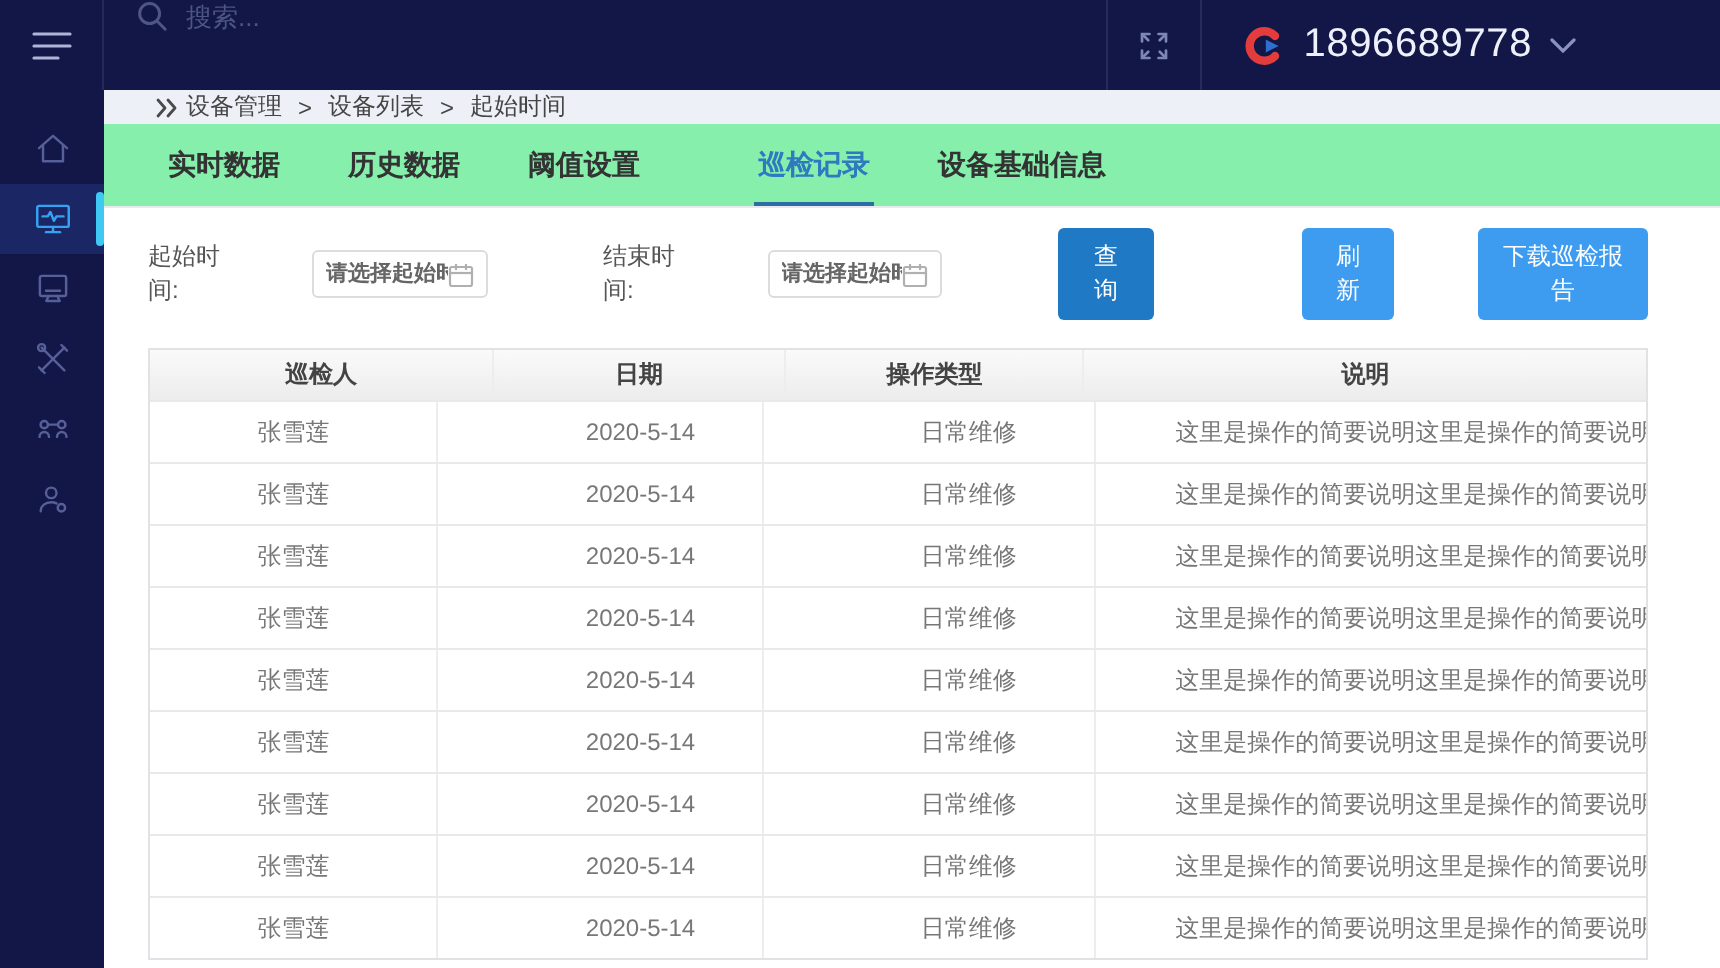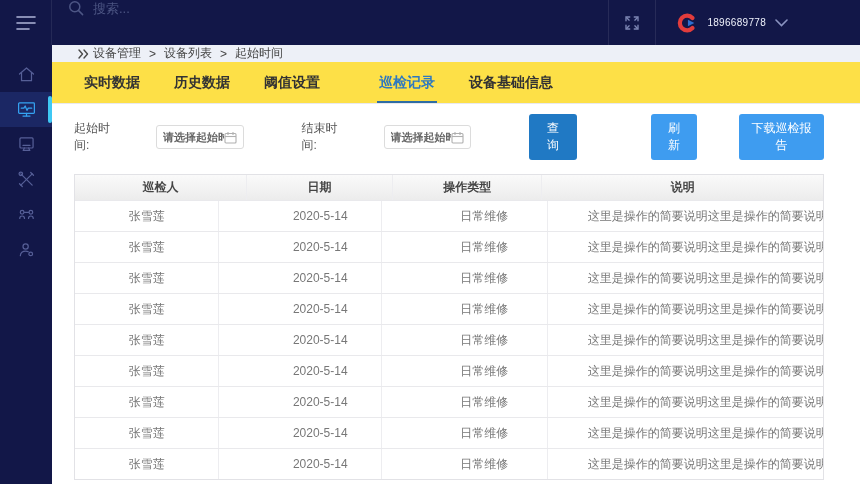--- a/index.html
+++ b/index.html
@@ -11,41 +11,41 @@
   .tb-burger { width:52px; height:45px; display:flex; align-items:center; justify-content:center;
     border-right:1px solid rgba(255,255,255,.08); cursor:pointer; flex:none; }
   .tb-search { flex:1; display:flex; align-items:center; padding-left:16px; gap:9px; }
   .tb-search input { background:transparent; border:none; outline:none; color:#aab3d8;
     font-size:13px; width:320px; font-family:inherit; }
   .tb-search input::placeholder { color:#4c5583; }
   .tb-right { display:flex; align-items:center; height:45px; padding-right:72px; }
   .tb-div { width:1px; height:45px; background:rgba(255,255,255,.09); }
   .tb-full { width:46px; display:flex; justify-content:center; cursor:pointer; }
   .tb-avatar { margin-left:20px; margin-right:9px; display:flex; cursor:pointer; }
-  .tb-phone { color:#eef1fb; font-size:10px; letter-spacing:.3px; }
+  .tb-phone { color:#eef1fb; font-size:20px; letter-spacing:.3px; }
   .tb-caret { margin-left:9px; display:flex; cursor:pointer; }
 
   
   .bodyrow { display:flex; height:439px; }
   .sidebar { width:52px; background:#121748; flex:none; padding-top:12px; }
   .side-item { width:52px; height:35px; display:flex; align-items:center; justify-content:center;
     position:relative; color:#565f97; cursor:pointer; }
   .side-item.active { background:#1b2764; color:#35a3f2; }
   .side-item.active .accent { position:absolute; right:0; top:4px; width:4px; height:27px;
     background:#3fc8f4; border-radius:3px; }
   .main { flex:1; display:flex; flex-direction:column; background:#fff; }
 
   
   .crumbbar { height:23px; background:#edf0f7; display:flex; align-items:center;
     padding-left:26px; font-size:12px; color:#454545; gap:4px; }
   .crumbbar .sep { margin:0 4px; color:#454545; }
 
   
   .tabs { display:flex; align-items:stretch; height:42px; border-bottom:1px solid #e9e9ee;
-    padding-left:30px; background:#fde047; }
+    padding-left:30px; background:#86efac; }
   .tab { margin-right:30px; font-size:14px; font-weight:bold; color:#333; line-height:40px;
     padding:0 2px; cursor:pointer; border-bottom:2px solid transparent; }
   .tab.active { color:#2e79c0; border-bottom-color:#2e6da4;margin-left:25px; }
 
   
   .filters { display:flex; align-items:center; padding:10px 36px 8px 22px;gap:32px; }
   .f-label { font-size:12px; color:#555; margin-right:5px; }
   .date-box { width:98px; height:24px; border:1px solid #dcdcdc; border-radius:3px;
     display:flex; align-items:center; padding:0 6px; margin-right:26px; background:#fff; }
   .date-box input { border:none; outline:none; flex:1; width:60px; font-size:11px; color:#555;

